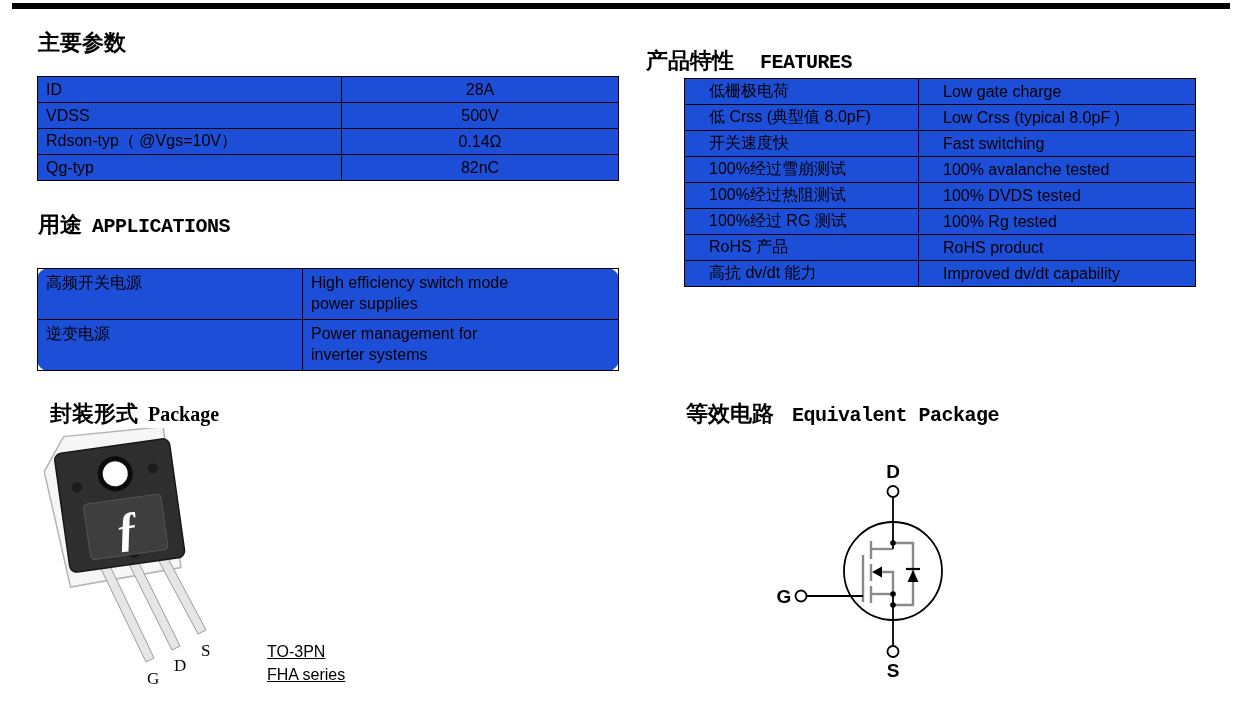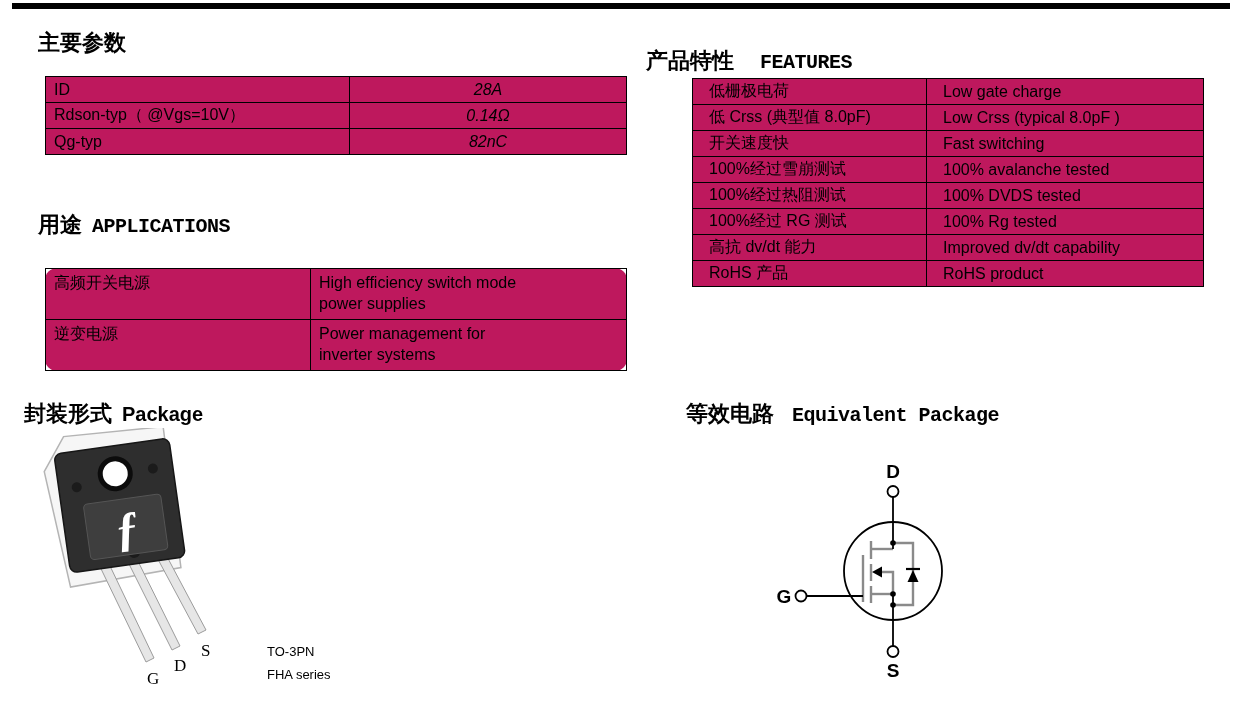--- a/index.html
+++ b/index.html
@@ -5,39 +5,39 @@
   html,body{margin:0;padding:0;}
   body{
     width:1240px;height:712px;position:relative;background:#ffffff;color:#000;
     font-family:"Liberation Sans","DejaVu Sans",sans-serif;overflow:hidden;
   }
   .abs{position:absolute;}
   .rule{left:12px;top:3px;width:1218px;height:6px;background:#000;}
   .sec{display:flex;align-items:baseline;gap:10px;font-weight:bold;white-space:nowrap;}
   .sec .cn{font-size:22px;}
   .sec .en{font-family:"Liberation Mono","DejaVu Sans Mono",monospace;font-size:20px;letter-spacing:-0.5px;}
-  .sec .en.sans{font-family:Liberation Sans, sans-serif;letter-spacing:0;}
+  .sec .en.sans{font-family:Liberation Serif, serif;letter-spacing:0;}
   .gap-lg{gap:18px;}
 
-  table{border-collapse:collapse;table-layout:fixed;background:#be185d;margin-left:8px;}
+  table{border-collapse:collapse;table-layout:fixed;background:#1d4ed8;}
   td{border:1.5px solid #000;font-size:16px;padding:2px 8px;vertical-align:middle;overflow:hidden;}
 
   .tbl-main{left:37px;top:76px;width:581px;}
   .tbl-main td{height:21px;}
-  .tbl-main td.val{text-align:center;font-style:italic;}
+  .tbl-main td.val{text-align:center;}
 
   .tbl-app{left:37px;top:268px;width:581px;border-radius:12px;}
   .tbl-app td{vertical-align:top;line-height:21px;padding:3px 8px;height:44px;}
   .pre{white-space:pre-line;}
 
   .tbl-feat{left:684px;top:78px;width:511px;}
-  .tbl-feat td{height:23px;padding:1px 16px;}
+  .tbl-feat td{height:23px;padding:1px 24px;}
 
   .pinlabel{font-family:"Liberation Serif","DejaVu Serif",serif;font-size:17px;}
-  .pkgtext{font-size:13px;line-height:23px;}
+  .pkgtext{font-size:16px;line-height:23px;text-decoration:underline;}
   .logo-glyph{font-family:"Liberation Serif","DejaVu Serif",serif;font-style:italic;font-weight:bold;}
 </style>
 </head>
 <body>
 
 <div class="abs rule"></div>
 
 <div class="abs sec" style="left:38px;top:28px;">
   <span class="cn">主要参数</span>
 </div>
@@ -46,20 +46,24 @@
   <colgroup>
       <col style="width:304px">
       <col style="width:277px">
     </colgroup>
   <tbody>
     <tr>
       <td>ID</td>
       <td class="val">28A</td>
     </tr>
     <tr>
+      <td>VDSS</td>
+      <td class="val">500V</td>
+    </tr>
+    <tr>
       <td>Rdson-typ（ @Vgs=10V）</td>
       <td class="val">0.14Ω</td>
     </tr>
     <tr>
       <td>Qg-typ</td>
       <td class="val">82nC</td>
     </tr>
   </tbody>
 </table>
 
@@ -80,21 +84,21 @@
 power supplies</td>
     </tr>
     <tr>
       <td>逆变电源</td>
       <td class="pre">Power management for
 inverter systems</td>
     </tr>
   </tbody>
 </table>
 
-<div class="abs sec" style="left:24px;top:399px;">
+<div class="abs sec" style="left:50px;top:399px;">
   <span class="cn">封装形式</span>
   <span class="en sans">Package</span>
 </div>
 
 <svg class="abs" style="left:36px;top:428px;" width="220" height="262" viewBox="0 0 220 262">
 
   <g transform="rotate(-8 80 80)">
     <polygon points="14,34 38,2 138,6 136,148 24,152" fill="#f6f6f6" stroke="#b4b4b4" stroke-width="1.5"></polygon>
   </g>
 
@@ -151,26 +155,26 @@
     </tr>
     <tr>
       <td>100%经过热阻测试</td>
       <td>100% DVDS tested</td>
     </tr>
     <tr>
       <td>100%经过 RG 测试</td>
       <td>100% Rg tested</td>
     </tr>
     <tr>
+      <td>RoHS 产品</td>
+      <td>RoHS product</td>
+    </tr>
+    <tr>
       <td>高抗 dv/dt 能力</td>
       <td>Improved dv/dt capability</td>
-    </tr>
-    <tr>
-      <td>RoHS 产品</td>
-      <td>RoHS product</td>
     </tr>
   </tbody>
 </table>
 
 <div class="abs sec gap-lg" style="left:686px;top:399px;">
   <span class="cn">等效电路</span>
   <span class="en">Equivalent Package</span>
 </div>
 
 <svg class="abs" style="left:755px;top:450px;" width="270" height="240" viewBox="755 450 270 240">

